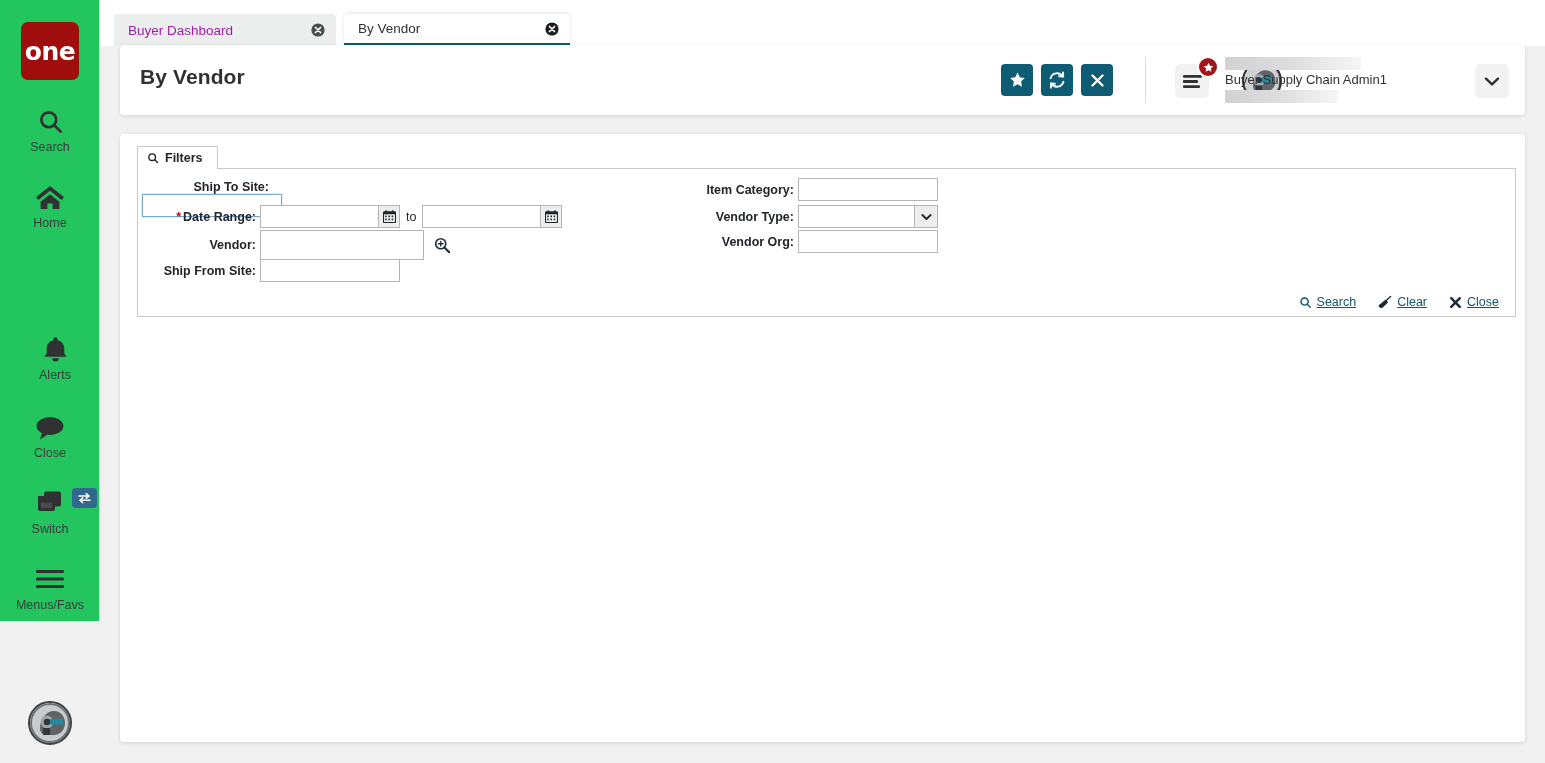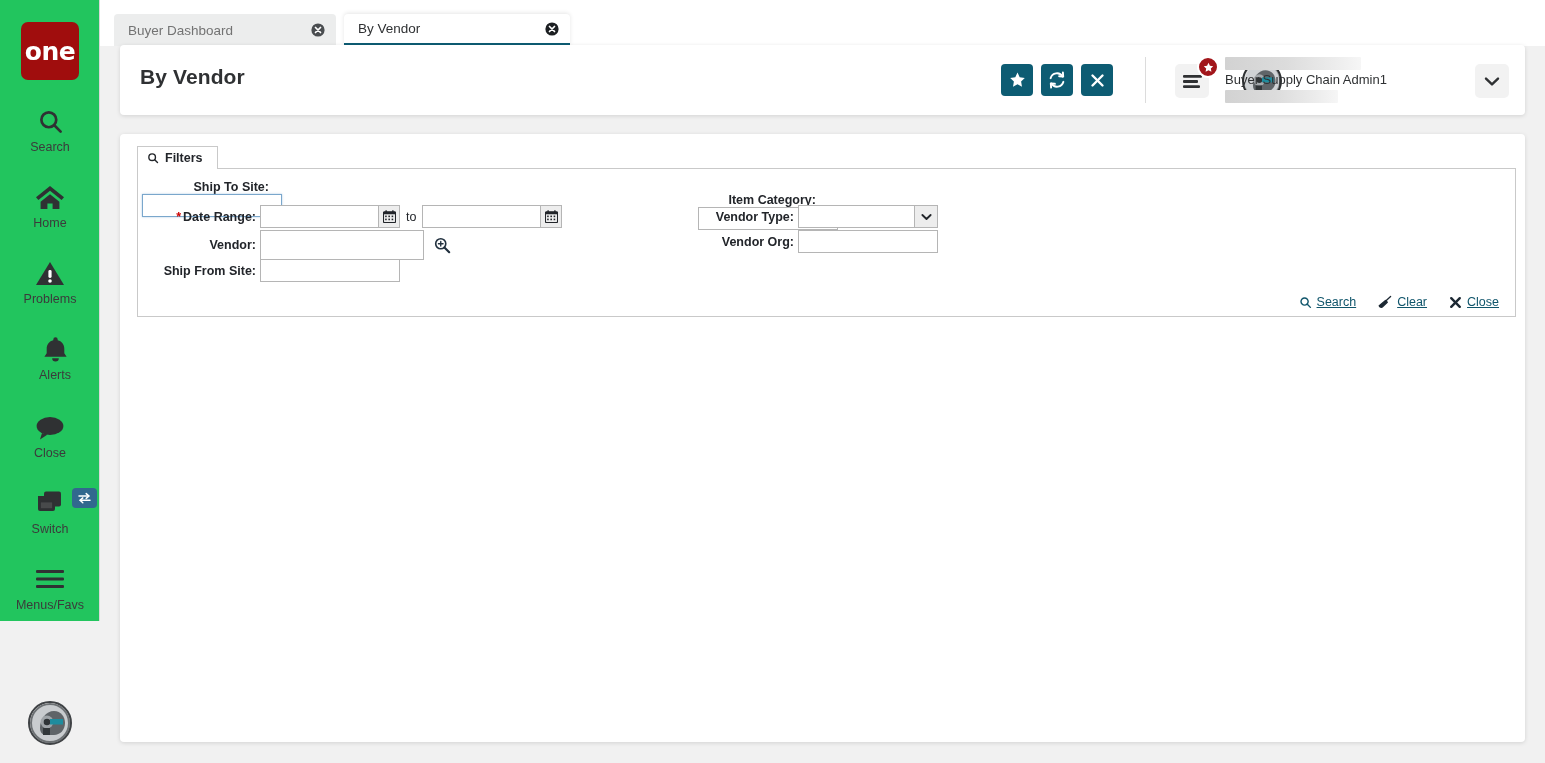--- a/index.html
+++ b/index.html
@@ -93,21 +93,21 @@
     font-size: 13.5px;
     border-top-left-radius: 4px;
     border-top-right-radius: 4px;
     cursor: pointer;
     white-space: nowrap;
   }
   .tab.inactive {
     left: 14px;
     width: 222px;
     background: #eceded;
-    color: #737373;
+    color: #a21caf;
   }
   .tab.active {
     left: 244px;
     width: 226px;
     background: #ffffff;
     color: #2f3133;
     border-bottom: 3px solid #0d5c73;
     box-shadow: 0 -1px 4px rgba(0,0,0,0.10);
   }
   .tab-close {
@@ -340,30 +340,20 @@
     <div class="rail-item" style="top:180px;">
       <div class="rail-icon">
         <svg width="30" height="27" viewBox="0 0 30 27" fill="#2f3133">
           <path d="M15 2 L29 13.2 L26.6 16 L15 6.8 L3.4 16 L1 13.2 Z"></path>
           <path d="M15 10.3 L24.4 17.8 V25 H17.6 V19.4 H12.4 V25 H5.6 V17.8 Z"></path>
         </svg>
       </div>
       <div class="rail-label">Home</div>
     </div>
 
-    <div class="rail-item" style="top:256px;">
-      <div class="rail-icon">
-        <svg width="30" height="27" viewBox="0 0 30 27" fill="#2f3133">
-          <path d="M15 2 L29 25 H1 Z"></path>
-          <rect x="13.4" y="10" width="3.2" height="8" fill="#ffffff" rx="1.4"></rect>
-          <circle cx="15" cy="21" r="1.8" fill="#ffffff"></circle>
-        </svg>
-      </div>
-      <div class="rail-label">Problems</div>
-    </div>
 
     <div class="rail-item" style="top:332px;padding-left:10px;">
       <div class="rail-icon">
         <svg width="27" height="28" viewBox="0 0 27 28" fill="#2f3133">
           <path d="M13.5 2.2 a2.2 2.2 0 0 1 2.2 2.2 v0.9 c4 0.9 6.6 4.3 6.6 8.4 v4.6 l2.3 3.4 H2.4 l2.3-3.4 v-4.6 c0-4.1 2.6-7.5 6.6-8.4 v-0.9 a2.2 2.2 0 0 1 2.2-2.2 z"></path>
           <path d="M10.2 23.2 h6.6 a3.3 3.3 0 0 1 -6.6 0 z"></path>
         </svg>
       </div>
       <div class="rail-label">Alerts</div>
     </div>
@@ -597,21 +587,21 @@
             <line x1="8.6" y1="6" x2="8.6" y2="11.2" stroke-width="1.5"></line>
           </svg>
         </span>
       </div>
 
       <div class="frow" style="left:0; top:90px;">
         <div class="flabel" style="width:118px;">Ship From Site:</div>
         <input class="finput" style="width: 140px; margin-left: 4px;" type="text" placeholder="">
       </div>
 
-      <div class="frow" style="left:556px; top:24px;flex-direction:column;">
+      <div class="frow" style="left:556px; top:9px;">
         <div class="flabel" style="width:100px;">Item Category:</div>
         <input class="finput" style="width: 140px; margin-left: 4px;" type="text" placeholder="">
       </div>
 
       <div class="frow" style="left:556px; top:36px;">
         <div class="flabel" style="width:100px;">Vendor Type:</div>
         <div class="input-wrap" style="margin-left:4px;">
           <input class="finput" style="width: 140px; padding-right: 26px;" type="text" readonly="">
           <span class="inbtn" style="width:23px;">
             <svg width="11" height="8" viewBox="0 0 12 8" fill="none" stroke="#22252a" stroke-width="2" stroke-linecap="round" stroke-linejoin="round">

